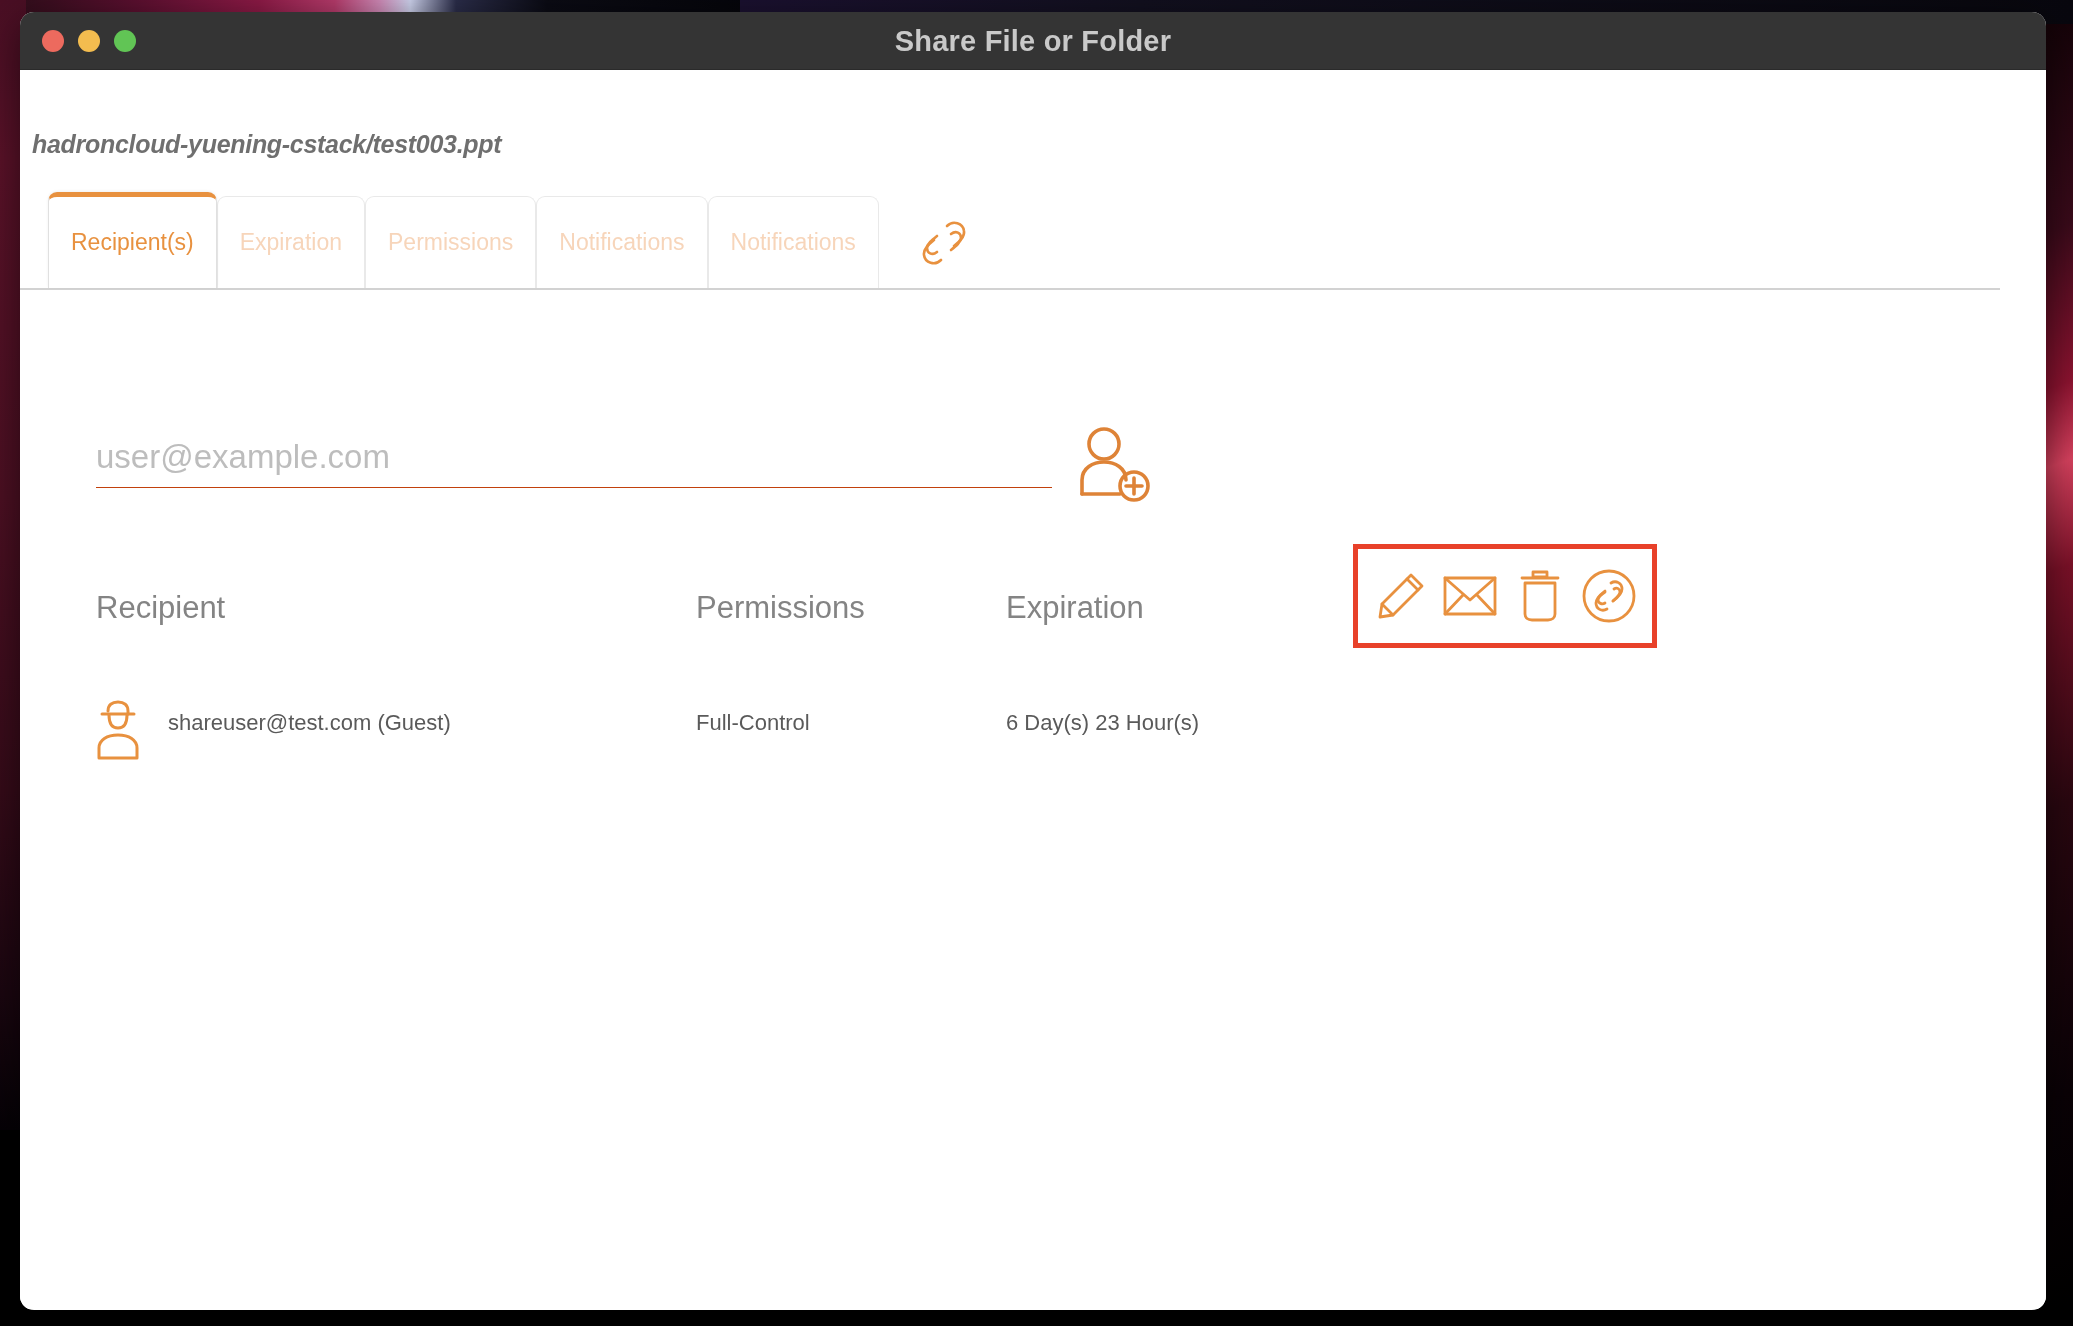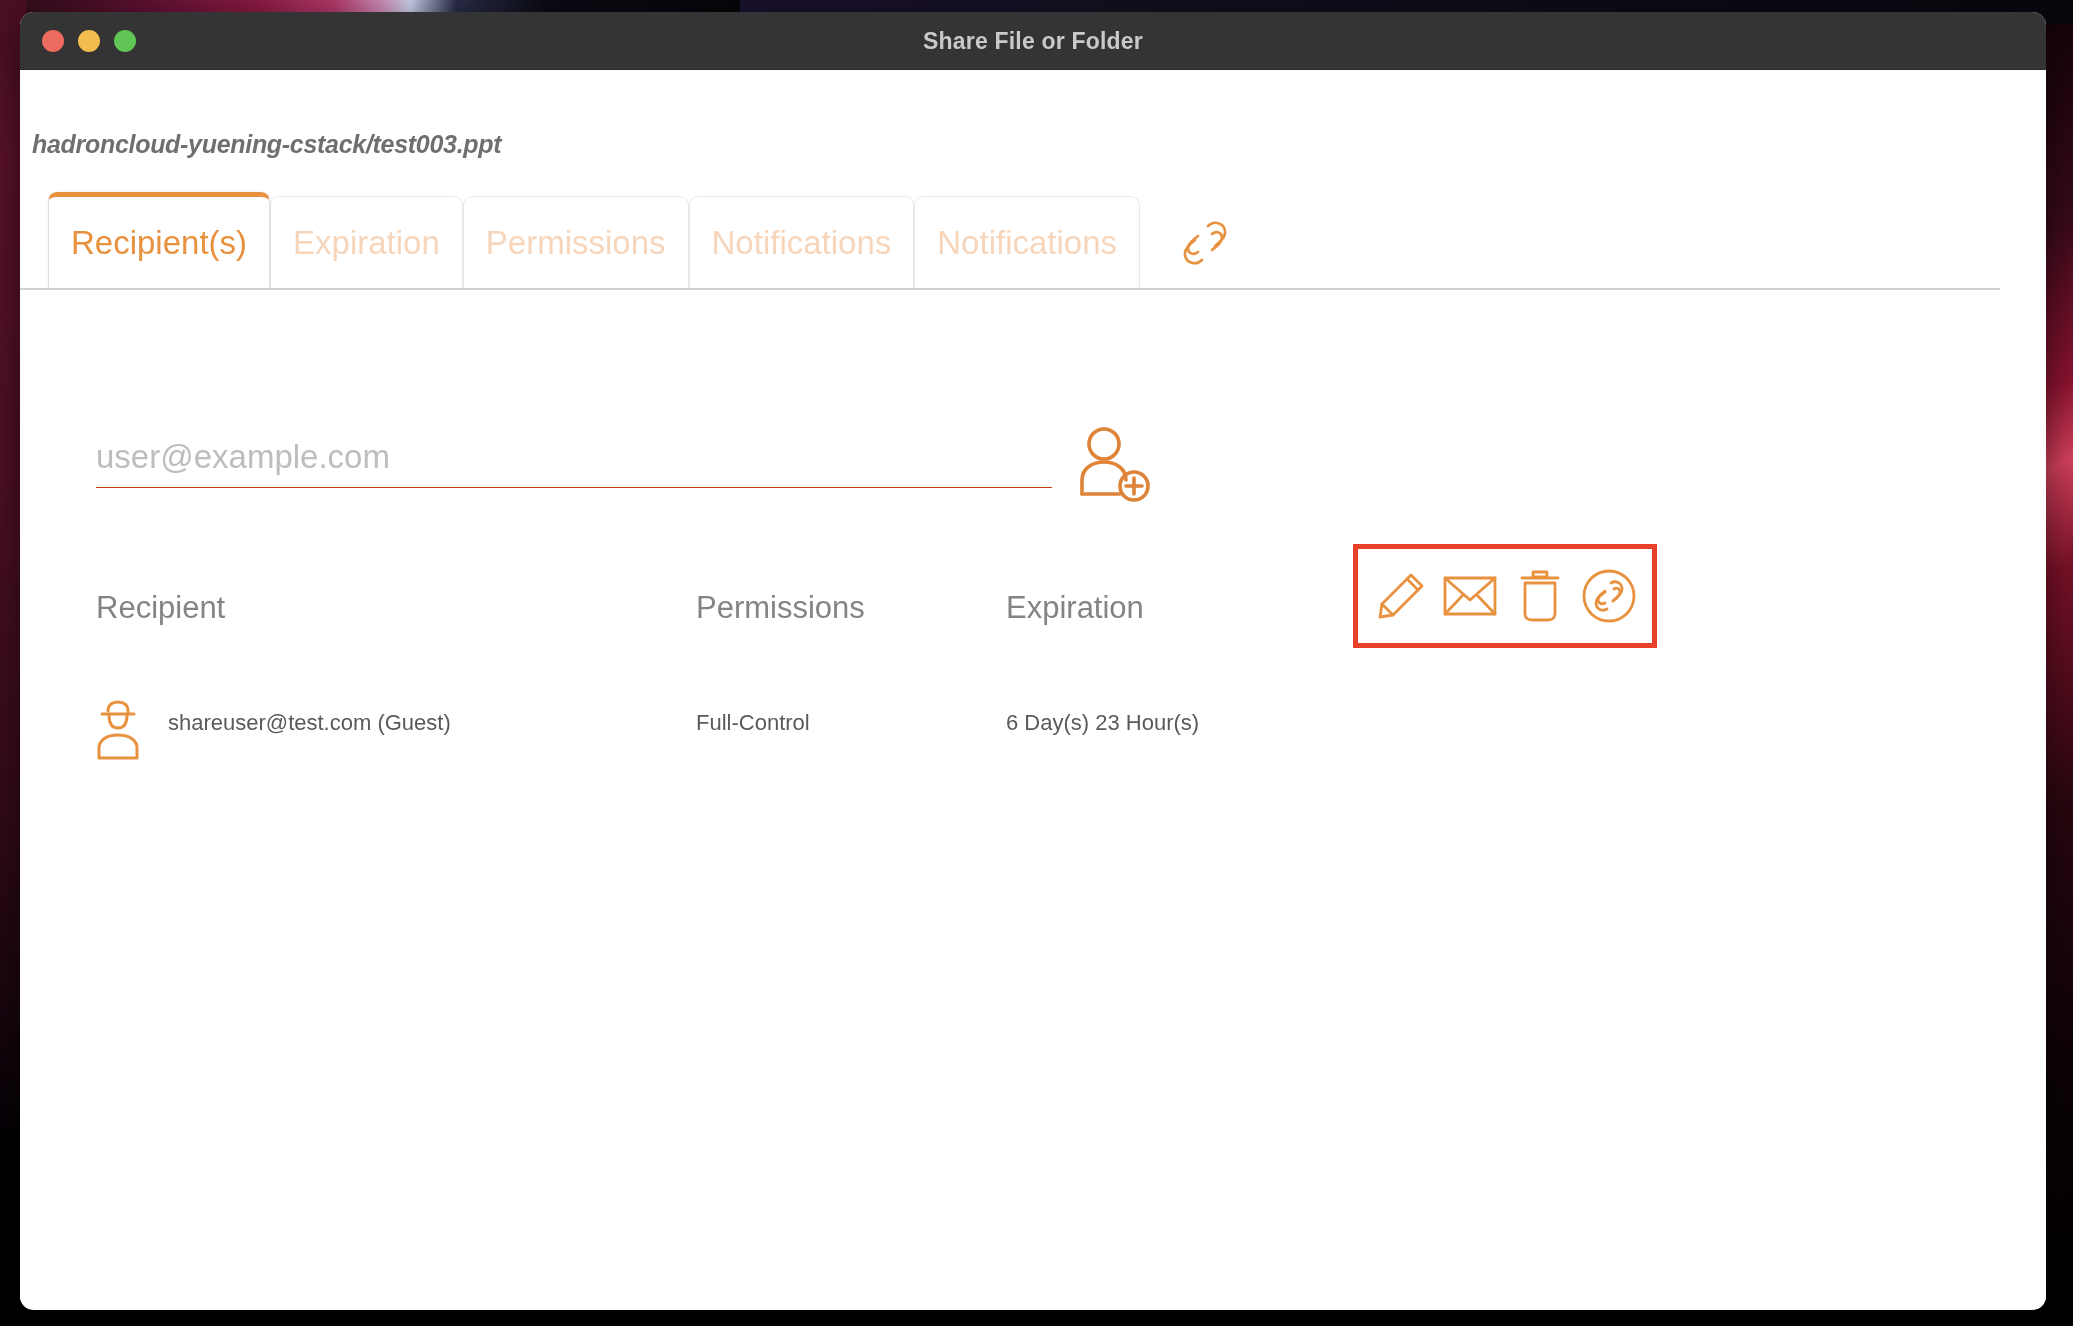--- a/index.html
+++ b/index.html
@@ -86,21 +86,21 @@
   .light.minimize{ background: #F3BC4F; }
   .light.zoom    { background: #61C555; }
 
   #title-text {
     position: absolute;
     left: 0; right: 0;
     top: 50%;
     transform: translateY(-50%);
     text-align: center;
     color: #c9c9c9;
-    font-size: 23px;
+    font-size: 29px;
     font-weight: bold;
     letter-spacing: 0.2px;
   }
 
   
   #content {
     position: relative;
     height: calc(100% - 59px);
     background: #fff;
   }
@@ -130,21 +130,21 @@
   .tab {
     height: 92px;
     border: 1px solid #e9e9e9;
     border-bottom: none;
     border-radius: 9px 9px 0 0;
     background: #fff;
     display: flex;
     align-items: center;
     justify-content: center;
     padding: 0 22px;
-    font-size: 33px;
+    font-size: 23px;
     color: #f7d5ba;
     white-space: nowrap;
     position: relative;
   }
   .tab:first-child { margin-left: 28px; }
   .tab.active {
     color: #E8913F;
     border-color: #e0e0e0;
     border-top: 5px solid #E8913F;
     height: 96px;

